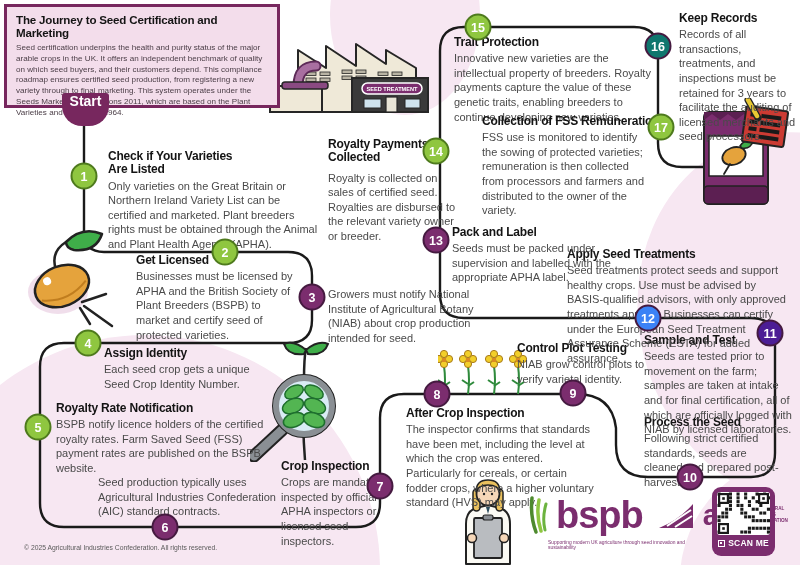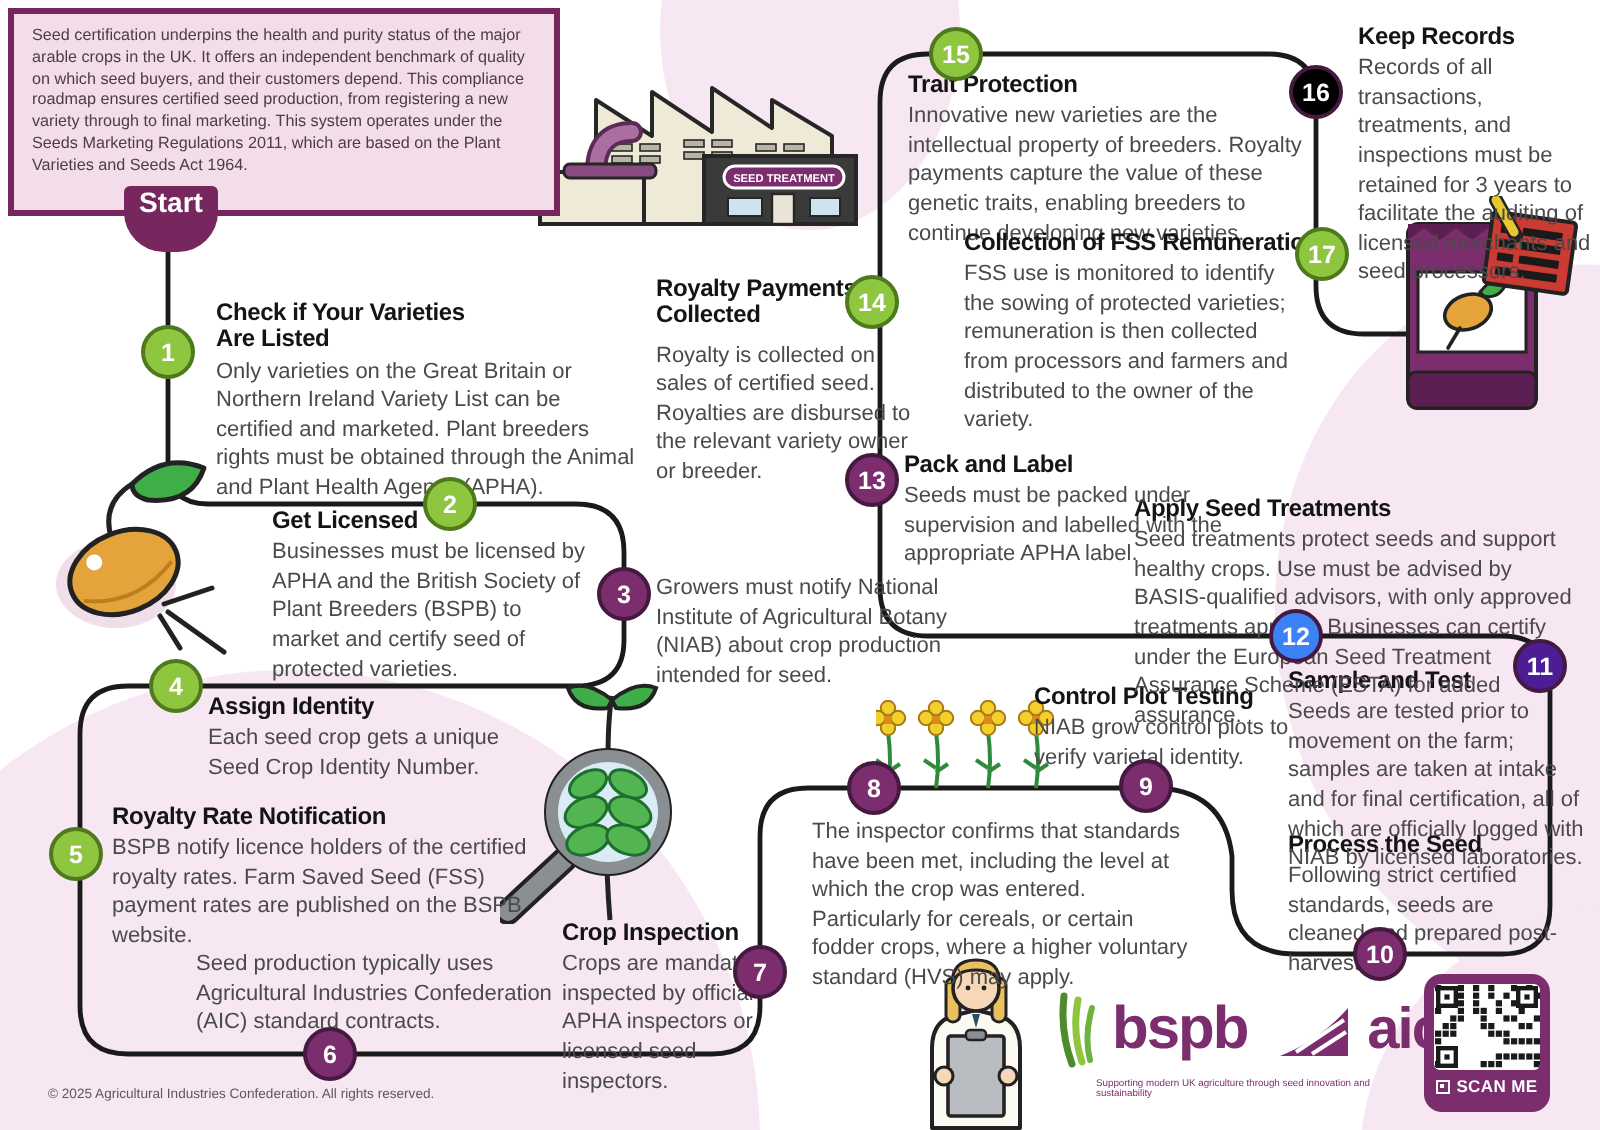--- a/index.html
+++ b/index.html
@@ -23,21 +23,21 @@
               box-sizing:border-box;display:flex;align-items:center;justify-content:center;
               color:#fff;font-size:12.5px;font-weight:bold;transform:translate(-50%,-50%);z-index:5;}
   
   .step-text{position:absolute;z-index:4;}
   .step-title{font-size:12px;font-weight:bold;color:#141414;line-height:1.12;letter-spacing:-0.2px;}
   .step-desc{font-size:11px;color:#4a4a4a;line-height:1.32;margin-top:2px;}
   .illus{position:absolute;z-index:3;}
   
   .copyright{position:absolute;left:24px;top:544px;font-size:6.8px;color:#5a5a5a;z-index:4;}
   .logo-row{position:absolute;left:528px;top:496px;z-index:4;display:flex;align-items:center;gap:8px;}
-  .bspb-text{font-size:30px;font-weight:bold;color:#7b2d6e;letter-spacing:-1px;line-height:1;}
+  .bspb-text{font-size:38px;font-weight:bold;color:#7b2d6e;letter-spacing:-1px;line-height:1;}
   .aic-text{font-size:29px;font-weight:bold;color:#7b2d6e;letter-spacing:-1px;line-height:1;}
   .aic-caption{font-size:4.6px;font-weight:bold;color:#7b2d6e;line-height:1.25;width:46px;}
   .tagline{position:absolute;left:548px;top:540px;width:150px;font-size:4.9px;color:#7b2d6e;z-index:4;}
   .qr-card{position:absolute;left:712px;top:487px;width:63px;height:69px;background:#7b2d6e;
            border-radius:9px;z-index:4;padding:5px 5px 3px 5px;box-sizing:border-box;}
   .qr-white{background:#fff;border-radius:3px;width:53px;height:43px;position:relative;overflow:hidden;}
   .scan-row{display:flex;align-items:center;justify-content:center;gap:3px;margin-top:3px;}
   .scan-glyph{width:7px;height:7px;border:1.5px solid #fff;box-sizing:border-box;position:relative;}
   .scan-glyph::after{content:"";position:absolute;left:1px;top:1px;width:2px;height:2px;background:#fff;}
   .scan-label{color:#fff;font-weight:bold;font-size:8.5px;letter-spacing:0.2px;}
@@ -52,40 +52,41 @@
 
 <svg id="path-svg" width="800" height="565">
   <path d="M 84 110 L 84 232 Q 84 252 104 252 L 288 252 Q 312 252 312 276 L 312 320 Q 312 343 288 343
            L 64 343 Q 40 343 40 367 L 40 503 Q 40 527 64 527 L 356 527 Q 380 527 380 503 L 380 418
            Q 380 394 404 394 L 576 394 Q 612 394 616 428 L 616 445 Q 616 477 648 477 L 751 477
            Q 775 477 775 453 L 775 342 Q 775 318 751 318 L 464 318 Q 440 318 440 294 L 440 51
            Q 440 27 464 27 L 634 27 Q 658 27 658 51 L 658 143 Q 658 167 682 167 L 712 167" fill="none" stroke="#1a1a1a" stroke-width="2.4" stroke-linecap="round" stroke-linejoin="round"></path>
 </svg>
 
 <div class="intro-box">
+  <div class="intro-title">The Journey to Seed Certification and Marketing</div>
   <div class="intro-body">Seed certification underpins the health and purity status of the major arable crops in the UK. It offers an independent benchmark of quality on which seed buyers, and their customers depend. This compliance roadmap ensures certified seed production, from registering a new variety through to final marketing. This system operates under the Seeds Marketing Regulations 2011, which are based on the Plant Varieties and Seeds Act 1964.</div>
 </div>
 <div class="start-badge">Start</div>
 
 <div class="num-circle" style="left: 84px; top: 176px; background: rgb(143, 198, 64); border-color: rgb(78, 122, 29);">1</div>
 <div class="num-circle" style="left: 225px; top: 252px; background: rgb(143, 198, 64); border-color: rgb(78, 122, 29);">2</div>
 <div class="num-circle" style="left: 312px; top: 297px; background: rgb(123, 45, 110); border-color: rgb(69, 26, 64);">3</div>
 <div class="num-circle" style="left: 88px; top: 343px; background: rgb(143, 198, 64); border-color: rgb(78, 122, 29);">4</div>
 <div class="num-circle" style="left: 38px; top: 427px; background: rgb(143, 198, 64); border-color: rgb(78, 122, 29);">5</div>
 <div class="num-circle" style="left: 165px; top: 527px; background: rgb(123, 45, 110); border-color: rgb(69, 26, 64);">6</div>
 <div class="num-circle" style="left: 380px; top: 486px; background: rgb(123, 45, 110); border-color: rgb(69, 26, 64);">7</div>
 <div class="num-circle" style="left: 437px; top: 394px; background: rgb(123, 45, 110); border-color: rgb(69, 26, 64);">8</div>
 <div class="num-circle" style="left: 573px; top: 393px; background: rgb(123, 45, 110); border-color: rgb(69, 26, 64);">9</div>
 <div class="num-circle" style="left: 690px; top: 477px; background: rgb(123, 45, 110); border-color: rgb(69, 26, 64);">10</div>
 <div class="num-circle" style="left: 770px; top: 333px; background: #4c1d95; border-color: rgb(69, 26, 64);">11</div>
 <div class="num-circle" style="left: 648px; top: 318px; background: #3b82f6; border-color: rgb(69, 26, 64);">12</div>
 <div class="num-circle" style="left: 436px; top: 240px; background: rgb(123, 45, 110); border-color: rgb(69, 26, 64);">13</div>
 <div class="num-circle" style="left: 436px; top: 151px; background: rgb(143, 198, 64); border-color: rgb(78, 122, 29);">14</div>
 <div class="num-circle" style="left: 478px; top: 27px; background: rgb(143, 198, 64); border-color: rgb(78, 122, 29);">15</div>
-<div class="num-circle" style="left: 658px; top: 46px; background: #000000; border-color: rgb(69, 26, 64);">16</div>
+<div class="num-circle" style="left: 658px; top: 46px; background: #0f766e; border-color: rgb(69, 26, 64);">16</div>
 <div class="num-circle" style="left: 661px; top: 127px; background: rgb(143, 198, 64); border-color: rgb(78, 122, 29);">17</div>
 
 <div class="step-text" style="left:108px;top:150px;width:215px">
   <div class="step-title" style="width:132px">Check if Your Varieties Are Listed</div>
   <div class="step-desc" style="width:212px">Only varieties on the Great Britain or Northern Ireland Variety List can be certified and marketed. Plant breeders rights must be obtained through the Animal and Plant Health Agency (APHA).</div>
 </div>
 <div class="step-text" style="left:136px;top:254px;width:160px">
   <div class="step-title">Get Licensed</div>
   <div class="step-desc">Businesses must be licensed by APHA and the British Society of Plant Breeders (BSPB) to market and certify seed of protected varieties.</div>
 </div>
@@ -101,20 +102,21 @@
   <div class="step-desc">BSPB notify licence holders of the certified royalty rates. Farm Saved Seed (FSS) payment rates are published on the BSPB website.</div>
 </div>
 <div class="step-text" style="left:98px;top:473px;width:196px">
   <div class="step-desc">Seed production typically uses Agricultural Industries Confederation (AIC) standard contracts.</div>
 </div>
 <div class="step-text" style="left:281px;top:460px;width:112px">
   <div class="step-title">Crop Inspection</div>
   <div class="step-desc">Crops are mandatorily inspected by official APHA inspectors or licensed seed inspectors.</div>
 </div>
 <div class="step-text" style="left:406px;top:407px;width:192px">
+  <div class="step-title">After Crop Inspection</div>
   <div class="step-desc">The inspector confirms that standards have been met, including the level at which the crop was entered. Particularly for cereals, or certain fodder crops, where a higher voluntary standard (HVS) may apply.</div>
 </div>
 <div class="step-text" style="left:517px;top:342px;width:155px">
   <div class="step-title">Control Plot Testing</div>
   <div class="step-desc" style="width:135px">NIAB grow control plots to verify varietal identity.</div>
 </div>
 <div class="step-text" style="left:644px;top:416px;width:150px">
   <div class="step-title">Process the Seed</div>
   <div class="step-desc" style="width:138px">Following strict certified standards, seeds are cleaned and prepared post-harvest.</div>
 </div>

